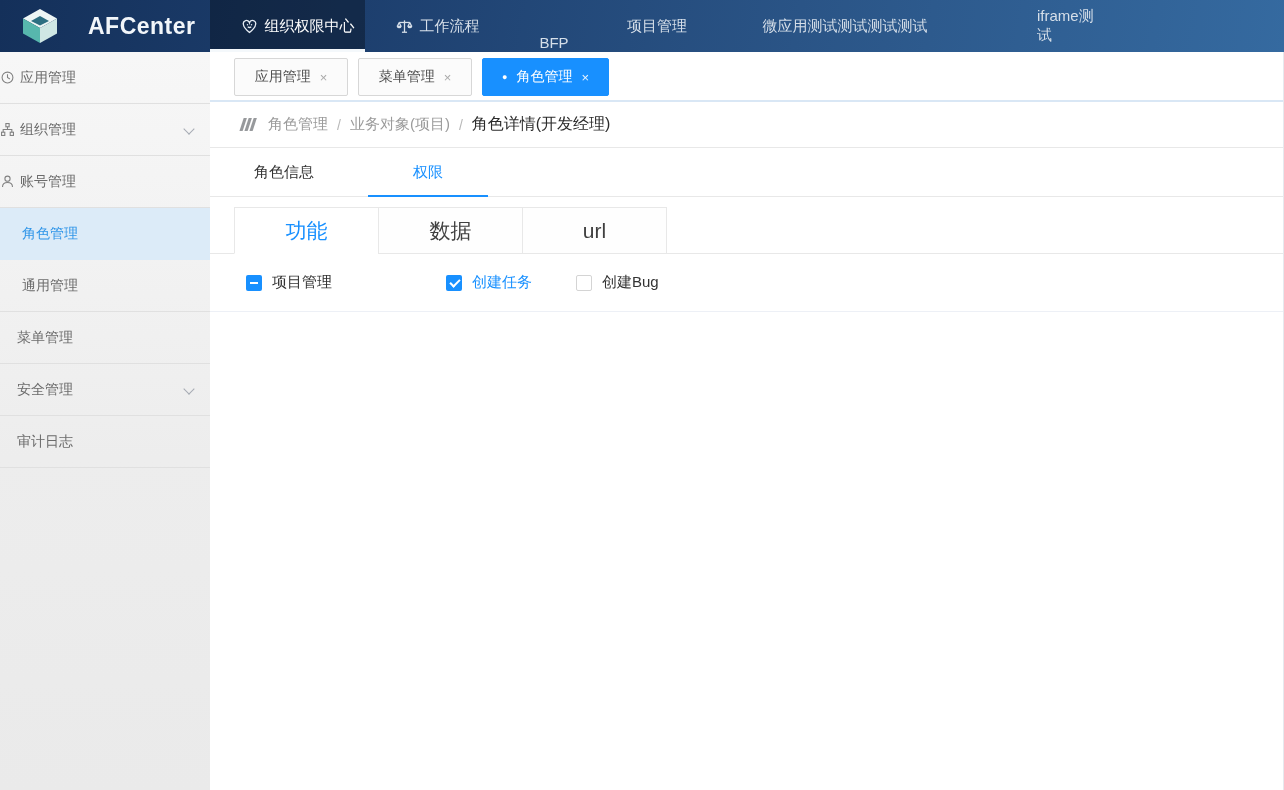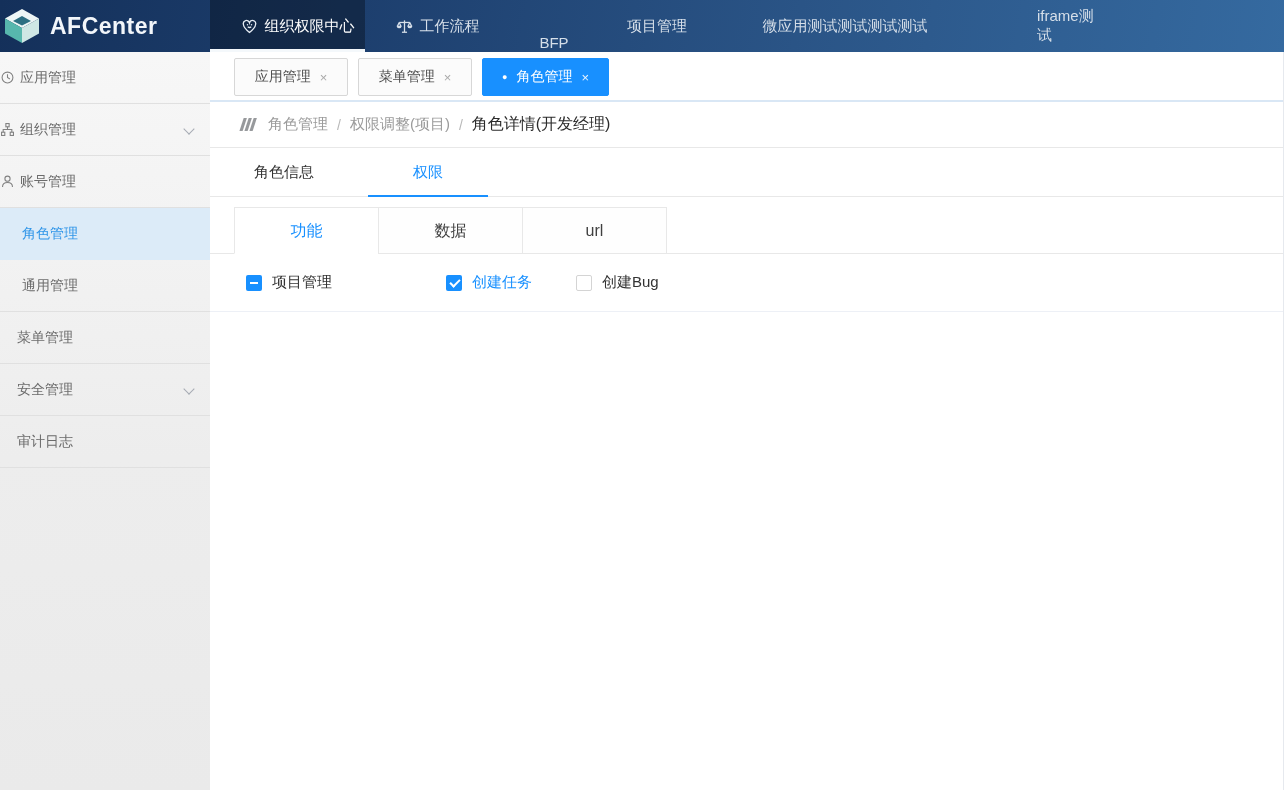--- a/index.html
+++ b/index.html
@@ -4,21 +4,21 @@
 <style>
   * { margin:0; padding:0; box-sizing:border-box; }
   html,body { width:1284px; height:790px; overflow:hidden; background:#fff;
               font-family:"Liberation Sans", sans-serif; }
   .app { position:relative; width:1284px; height:790px; }
 
   
   .navbar { position:absolute; top:0; left:0; width:1284px; height:52px;
             background:linear-gradient(100deg,#14305a 0%,#1d3f6e 28%,#2a5486 62%,#356aa0 100%);
             display:flex; align-items:stretch; }
-  .logo { width:210px; display:flex; align-items:center; padding-left:2px; cursor:pointer; }
+  .logo { width:210px; display:flex; align-items:center; padding-left:20px; cursor:pointer;gap:20px; }
   .logo-text { color:#f2f6fa; font-size:23px; font-weight:bold; letter-spacing:.5px; margin-left:8px; }
   .nav-items { display:flex; align-items:stretch; }
   .nav-item { display:flex; align-items:center; justify-content:center; gap:7px;
               color:#d6dfe9; font-size:15px; cursor:pointer;padding-left:20px; }
   .nav-item:nth-child(1){ width:155px; }
   .nav-item:nth-child(2){ width:125px; }
   .nav-item:nth-child(3){ width:108px;margin-top:33px; }
   .nav-item:nth-child(4){ width:98px; }
   .nav-item:nth-child(5){ width:278px; }
   .nav-item:nth-child(6){ width:80px;margin-left:43px; }
@@ -73,21 +73,21 @@
   .detail-tab { width:120px; margin-right:24px; display:flex; align-items:center;
                 justify-content:center; font-size:15px; color:#333; cursor:pointer;
                 position:relative; }
   .detail-tab.active { color:#1890ff; }
   .detail-tab.active::after { content:""; position:absolute; left:0; right:0; bottom:-1px;
                               height:2px; background:#1890ff; }
 
   .perm-tabs-row { margin-top:10px; display:flex; border-bottom:1px solid #e8e8e8;
                    padding-left:24px; }
   .perm-tab { width:145px; height:47px; line-height:46px; text-align:center;
-              font-size:16px; color:#404040; background:#fefefe; cursor:pointer;
+              font-size:21px; color:#404040; background:#fefefe; cursor:pointer;
               border:1px solid #e8e8e8; border-bottom:none; margin-bottom:-1px;
               margin-right:-1px; position:relative; }
   .perm-tab:not(.active) { border-bottom:1px solid #e8e8e8; }
   .perm-tab.active { color:#1890ff; background:#fff; border-bottom:1px solid #fff; }
 
   .perm-row { height:58px; display:flex; align-items:center; padding-left:36px;
               border-bottom:1px solid #edf0f6; }
   .perm-item { display:flex; align-items:center; gap:10px; }
   .perm-item:nth-child(1){ width:200px; }
   .perm-item:nth-child(2){ width:130px; }
@@ -220,21 +220,21 @@
     <div class="crumb-row">
       <svg width="21" height="15" viewBox="0 0 21 15">
         <g fill="#97999c" transform="skewX(-18) translate(6,0)">
           <rect x="0" y="1" width="3.2" height="13"></rect>
           <rect x="5" y="1" width="3.2" height="13"></rect>
           <rect x="10" y="1" width="3.2" height="13"></rect>
         </g>
       </svg>
       <span class="crumb">角色管理</span>
       <span class="crumb-sep">/</span>
-      <span class="crumb">权限调整(项目)</span>
+      <span class="crumb">业务对象(项目)</span>
       <span class="crumb-sep">/</span>
       <span class="crumb current">角色详情(开发经理)</span>
     </div>
 
     <div class="detail-tabs">
       <div class="detail-tab">
         <span>角色信息</span>
       </div>
       <div class="detail-tab active">
         <span>权限</span>

